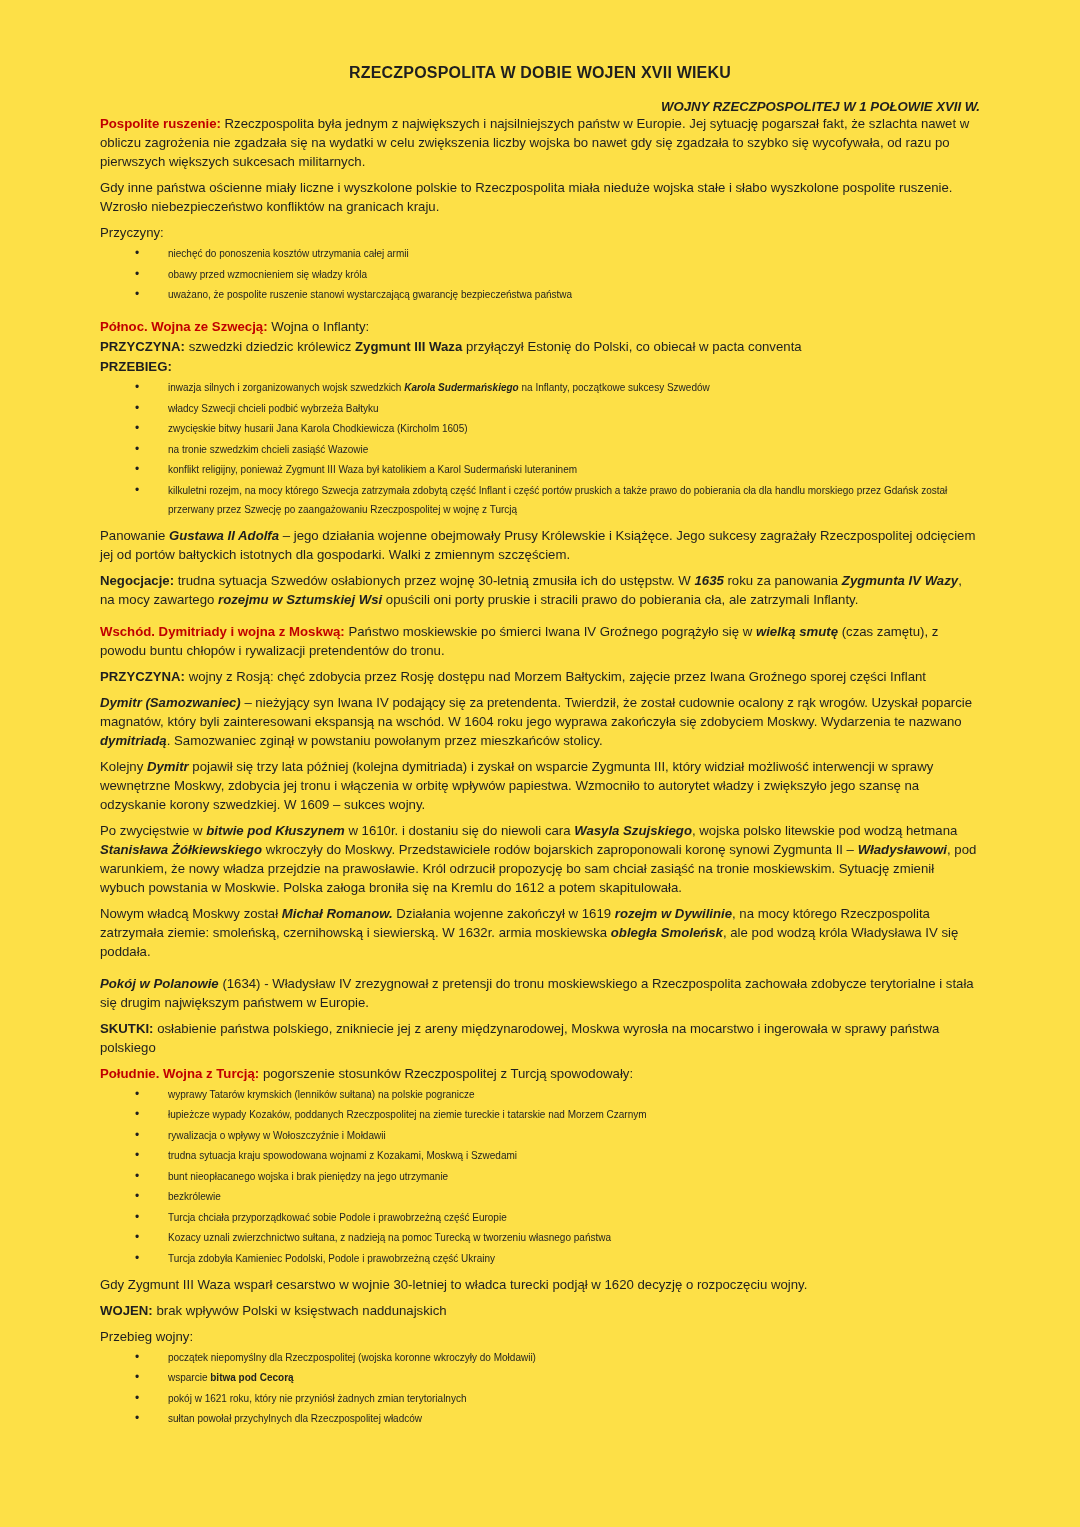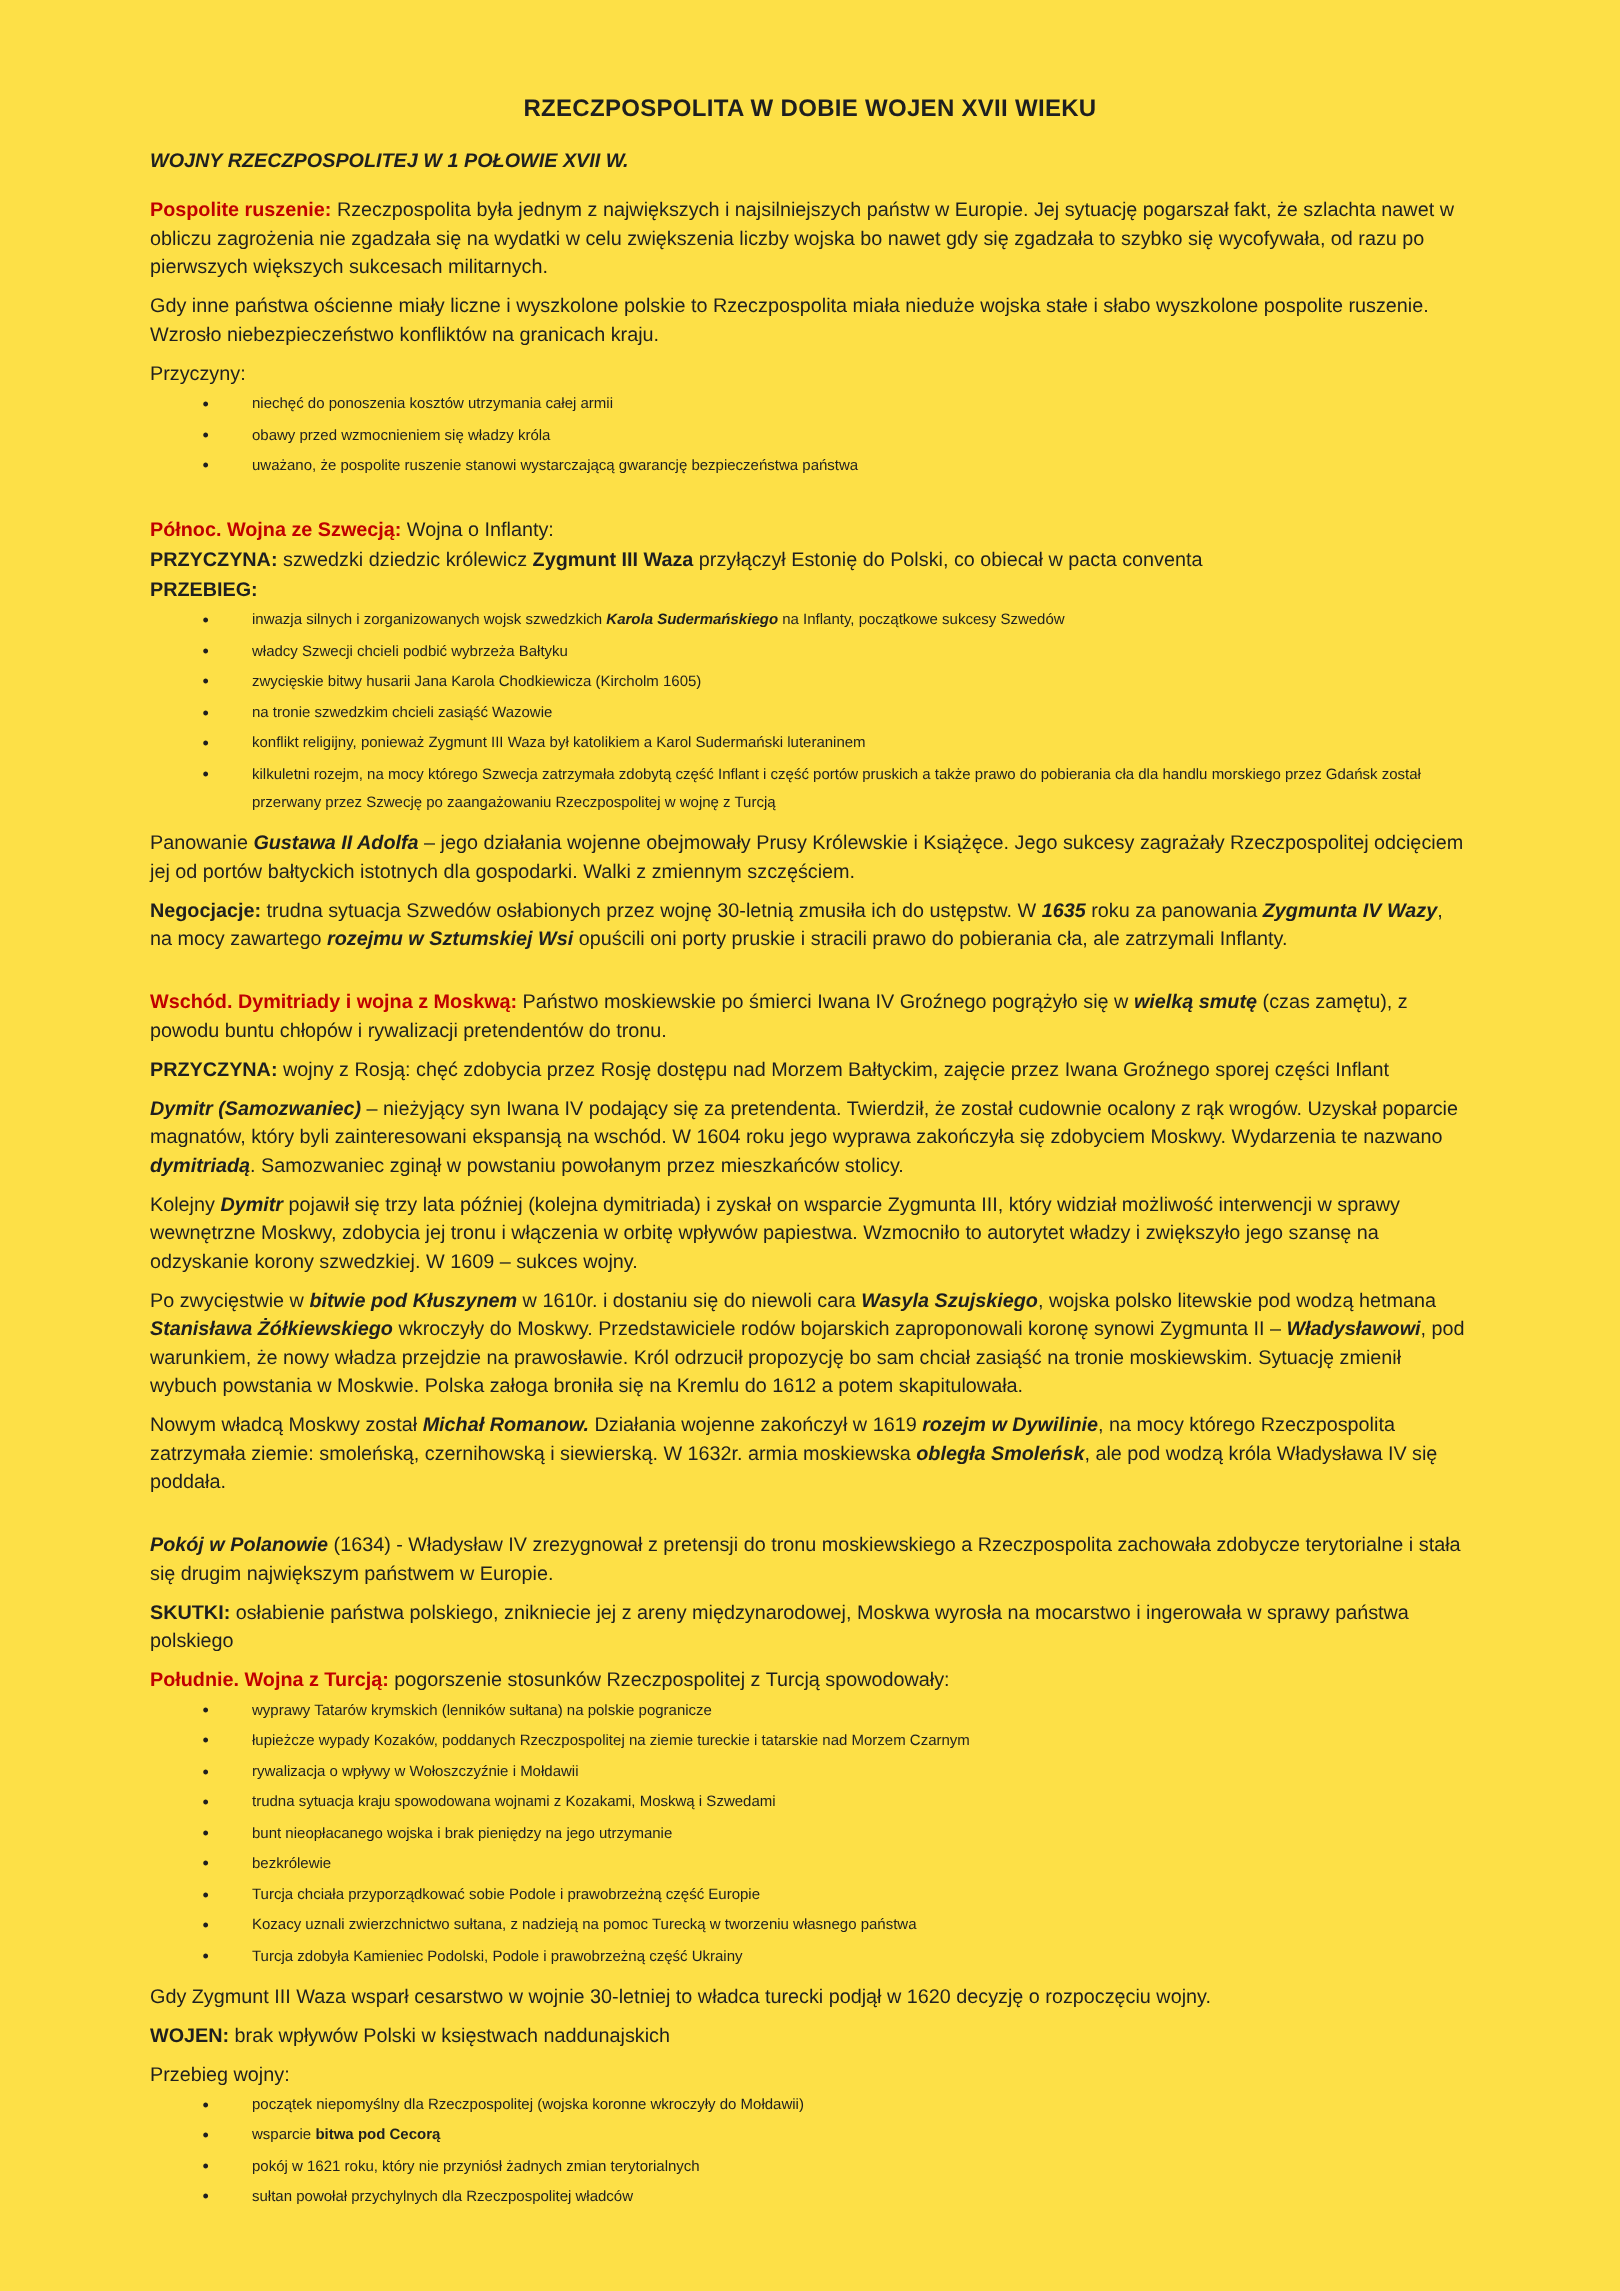--- a/index.html
+++ b/index.html
@@ -23,33 +23,33 @@
     background: #fde047;
   }
   .doc-title {
     text-align: center;
     font-weight: bold;
     font-size: 16px;
     letter-spacing: 0.2px;
     margin: 0 0 17px 0;
   }
   .doc-subtitle {
-    text-align: left;
+    text-align: right;
     font-weight: bold;
     font-style: italic;
     font-size: 13.2px;
-    margin: 0 0 16px 0;
+    margin: 0 0 0 0;
   }
   .para {
     font-size: 13.2px;
     line-height: 19px;
     margin: 0 0 7px 0;
   }
   .para.tight { margin-bottom: 1px; }
-  .para.section { margin-top: 23px; }
+  .para.section { margin-top: 13px; }
   ul.bullets {
     list-style: none;
     margin: 2px 0 7px 0;
     padding: 0 0 0 68px;
   }
   ul.bullets li {
     position: relative;
     font-size: 10px;
     line-height: 19px;
     margin: 0 0 1.5px 0;

